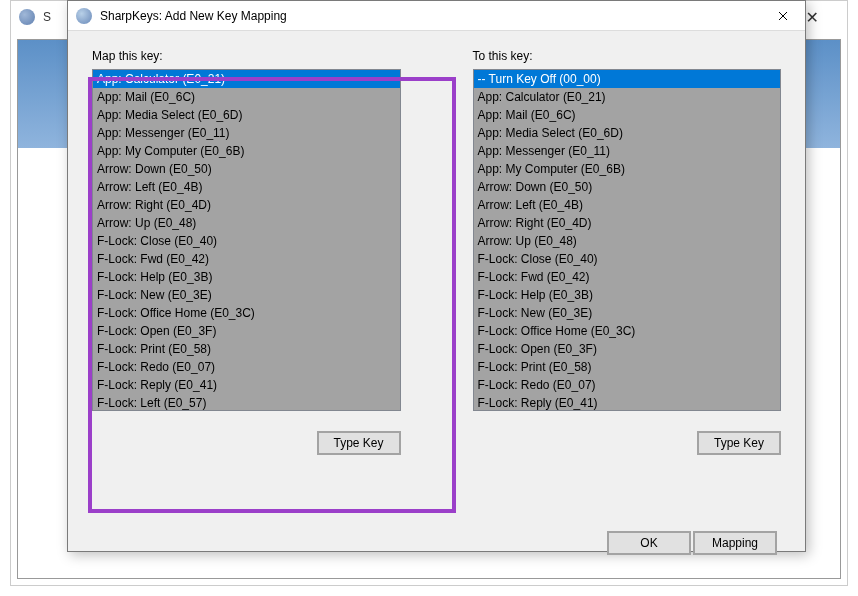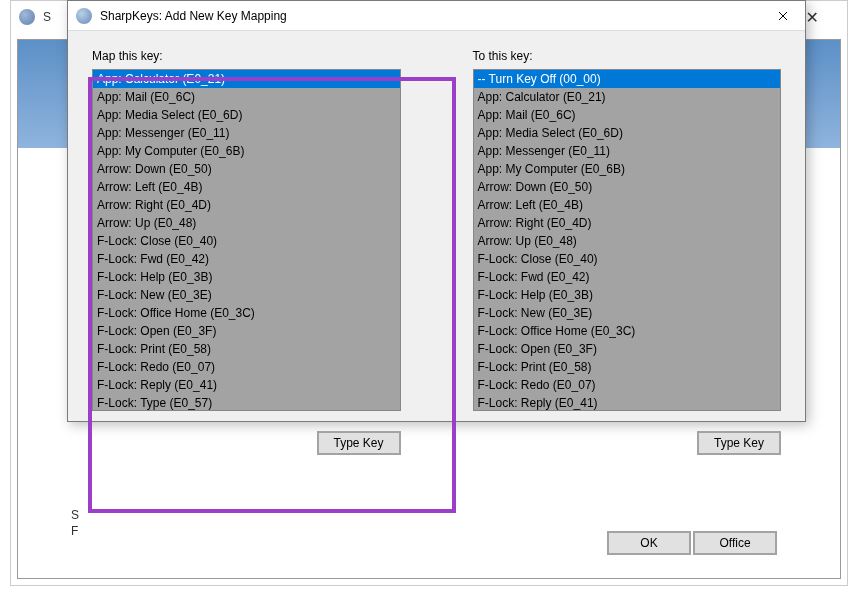--- a/index.html
+++ b/index.html
@@ -47,21 +47,21 @@
   position: absolute;
   left: 60px; top: 506px;
   color: #333;
   line-height: 16px;
 }
 
 
 .dialog {
   position: absolute;
   top: 0; left: 67px;
-  width: 739px; height: 422px;
+  width: 739px; height: 552px;
   background: #f0f0f0;
   border: 1px solid #7a7a7a;
   box-shadow: 3px 3px 12px rgba(0,0,0,0.25);
 }
 .dlg-titlebar {
   height: 30px;
   background: #fff;
   display: flex; align-items: center;
   padding-left: 8px;
   border-bottom: 1px solid #ddd;
@@ -194,21 +194,21 @@
             <div class="item">Arrow: Up (E0_48)</div>
             <div class="item">F-Lock: Close (E0_40)</div>
             <div class="item">F-Lock: Fwd (E0_42)</div>
             <div class="item">F-Lock: Help (E0_3B)</div>
             <div class="item">F-Lock: New (E0_3E)</div>
             <div class="item">F-Lock: Office Home (E0_3C)</div>
             <div class="item">F-Lock: Open (E0_3F)</div>
             <div class="item">F-Lock: Print (E0_58)</div>
             <div class="item">F-Lock: Redo (E0_07)</div>
             <div class="item">F-Lock: Reply (E0_41)</div>
-            <div class="item">F-Lock: Type (E0_57)</div>
+            <div class="item">F-Lock: Left (E0_57)</div>
           </div>
         <div class="type-key-row">
           <button class="btn">Type Key</button>
         </div>
       </div>
 
       <div class="col">
         <div class="col-label">To this key:</div>
         <div class="listbox" id="to-list">
             <div class="item selected">-- Turn Key Off (00_00)</div>
@@ -232,18 +232,18 @@
             <div class="item">F-Lock: Reply (E0_41)</div>
           </div>
         <div class="type-key-row">
           <button class="btn">Type Key</button>
         </div>
       </div>
     </div>
 
     <div class="footer-btns">
       <button class="btn">OK</button>
-      <button class="btn">Office</button>
+      <button class="btn">Mapping</button>
     </div>
 
     <div class="highlight-box"></div>
   </div>
 </div>
 
 </body></html>

